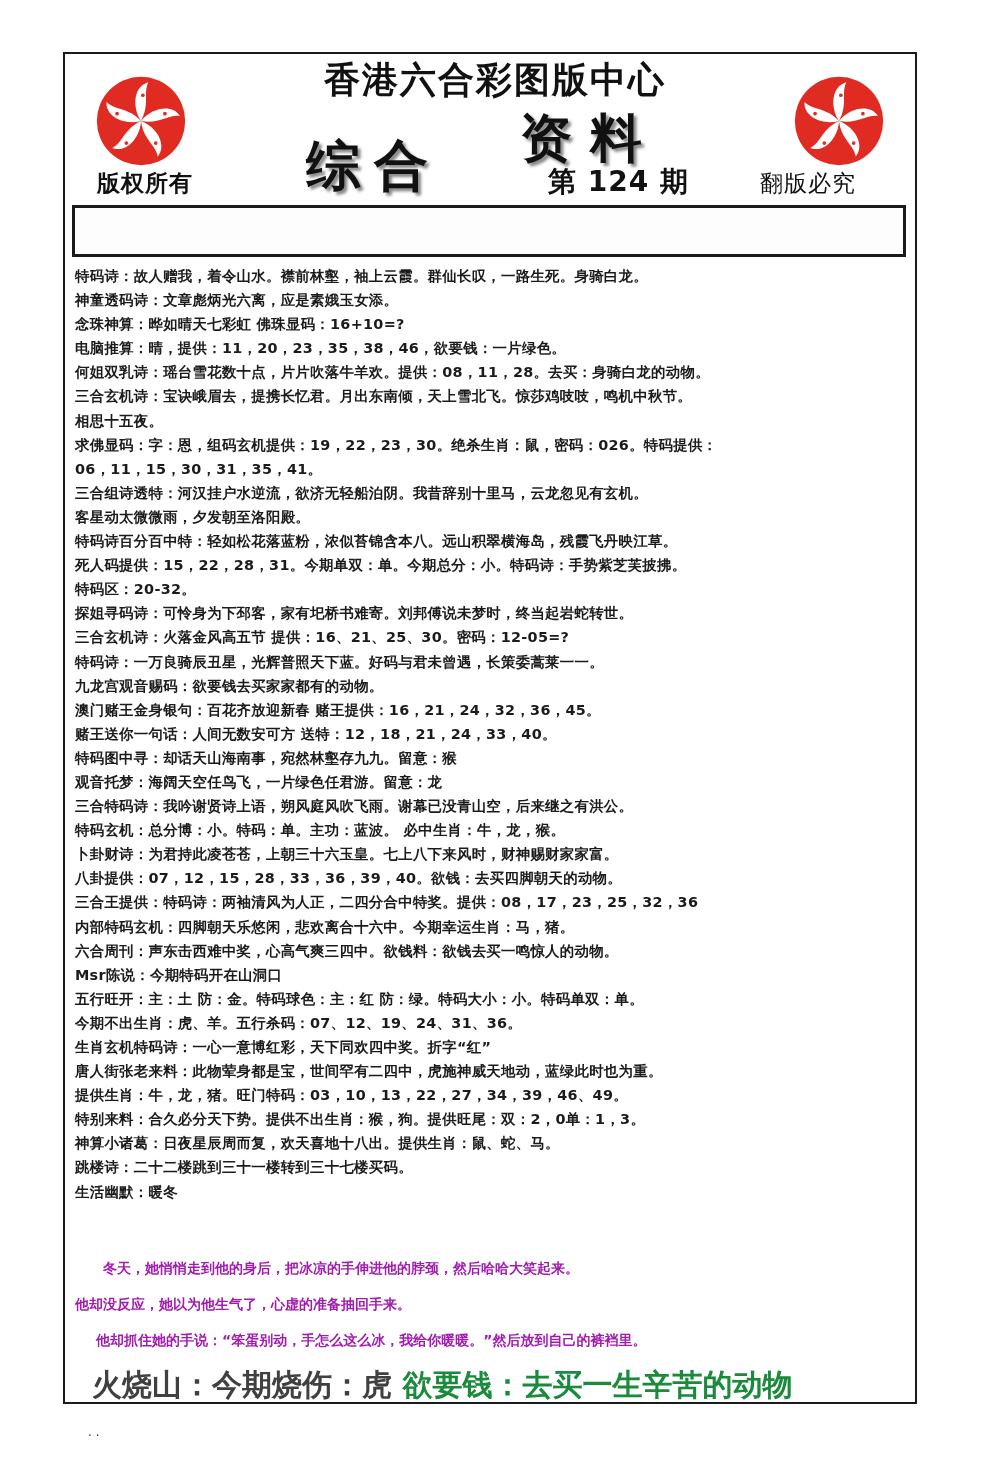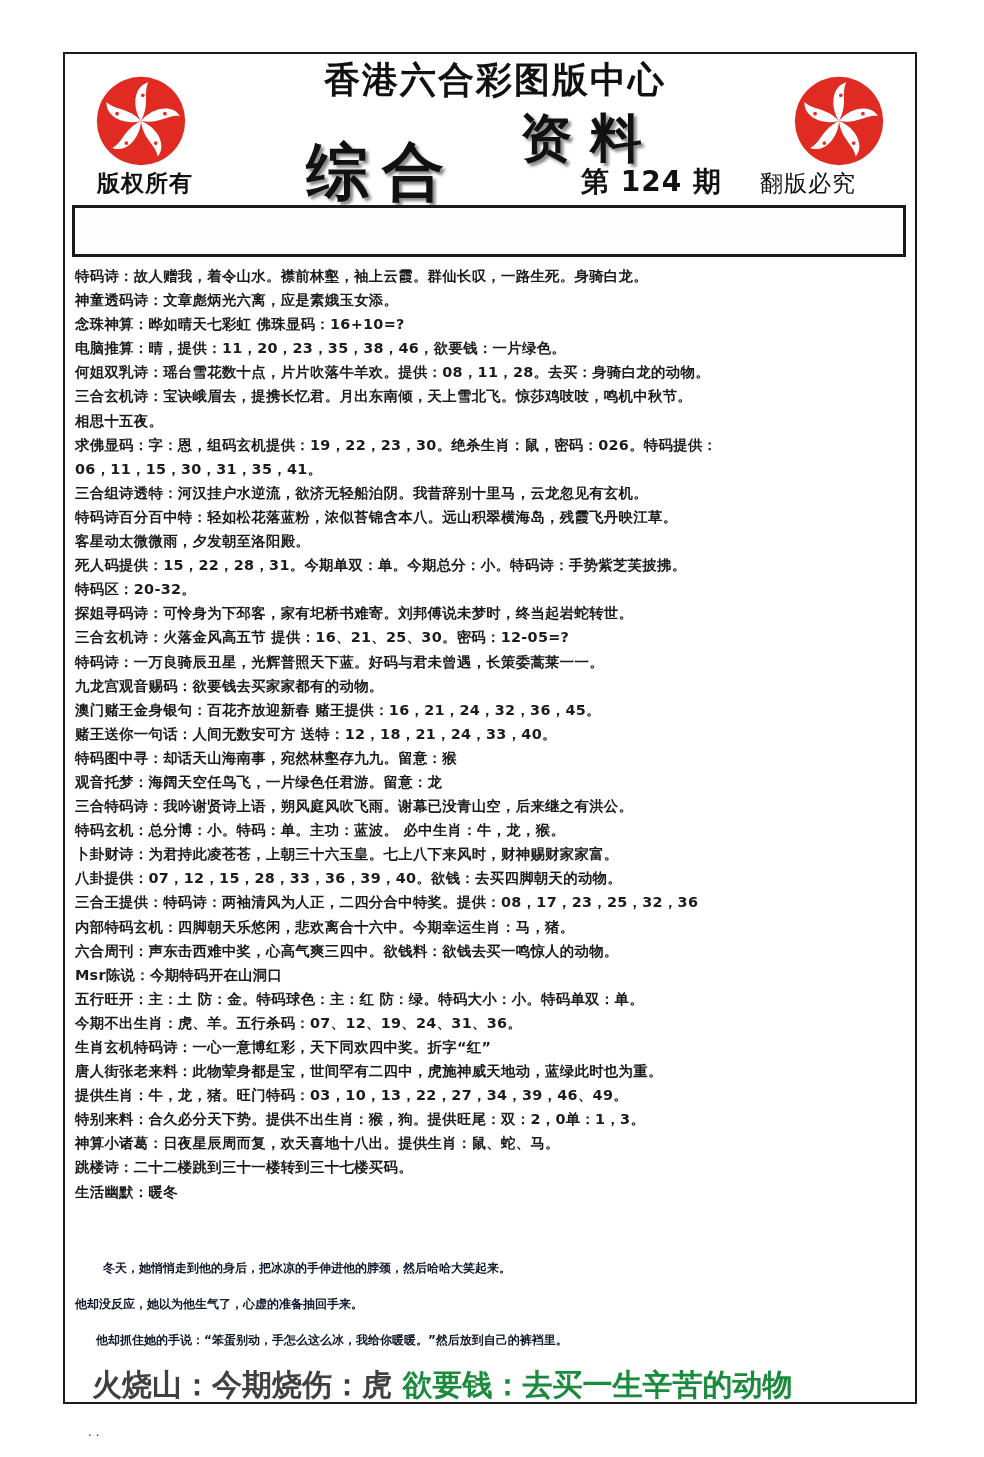--- a/index.html
+++ b/index.html
@@ -4,27 +4,27 @@
 <style>
   html,body{margin:0;padding:0;background:#fff;}
   body{width:984px;height:1457px;position:relative;overflow:hidden;font-family:"DejaVu Sans",sans-serif;color:#111;}
   .frame{position:absolute;left:63px;top:52px;width:854px;height:1352px;border:2px solid #1a1a1a;box-sizing:border-box;}
   .logo{position:absolute;width:92px;height:92px;}
   .logo-left{left:95px;top:75px;}
   .logo-right{left:793px;top:75px;}
   .site-title{position:absolute;left:250px;top:56px;width:490px;text-align:center;font-size:36px;font-weight:bold;letter-spacing:2px;color:#111;}
   .corner-left{position:absolute;left:97px;top:168px;font-size:23px;font-weight:bold;letter-spacing:1px;}
   .corner-right{position:absolute;left:760px;top:168px;font-size:23px;font-weight:normal;letter-spacing:1px;}
-  .big1{position:absolute;left:306px;top:130px;font-size:62px;font-weight:bold;letter-spacing:14px;font-family:"DejaVu Serif",serif;text-shadow:3px 3px 3px #888;}
+  .big1{position:absolute;left:306px;top:130px;font-size:54px;font-weight:bold;letter-spacing:14px;font-family:"DejaVu Serif",serif;text-shadow:3px 3px 3px #888;}
   .big2{position:absolute;left:520px;top:104px;font-size:52px;font-weight:bold;letter-spacing:18px;font-family:"DejaVu Serif",serif;text-shadow:3px 3px 3px #888;}
-  .issue{position:absolute;left:548px;top:163px;font-size:28px;font-weight:bold;letter-spacing:1px;margin-left:33px;}
+  .issue{position:absolute;left:548px;top:163px;font-size:28px;font-weight:bold;letter-spacing:1px;}
   .blank-box{position:absolute;left:72px;top:205px;width:834px;height:52px;border:3px solid #1a1a1a;box-sizing:border-box;background:#fdfdfd;}
   .lines{position:absolute;left:75px;top:264px;width:830px;}
   .line{font-size:14.4px;line-height:24.1px;height:24.1px;white-space:nowrap;font-weight:bold;color:#1b1b1b;letter-spacing:0.3px;}
-  .story{position:absolute;left:75px;width:830px;font-size:12px;font-weight:bold;color:#0f172a;white-space:nowrap;}
+  .story{position:absolute;left:75px;width:830px;font-size:14px;font-weight:bold;color:#a21caf;white-space:nowrap;}
   .s1{top:1260px;padding-left:28px;}
   .s2{top:1296px;}
   .s3{top:1332px;margin-left:21px;}
   .banner{position:absolute;left:92px;top:1365px;font-size:30px;font-weight:bold;font-family:"DejaVu Serif",serif;white-space:nowrap;letter-spacing:0px;}
   .red{color:#404040;}
   .green{color:#1a8a3c;}
   .dots{position:absolute;left:88px;top:1425px;font-size:12px;color:#333;}
 </style>
 </head>
 <body>
@@ -79,22 +79,22 @@
     <div class="line"><span>特码诗：</span><span>故人赠我，着令山水。襟前林壑，袖上云霞。群仙长叹，一路生死。身骑白龙。</span></div>
     <div class="line"><span>神童透码诗：</span><span>文章彪炳光六离，应是素娥玉女添。</span></div>
     <div class="line"><span>念珠神算：</span><span>晔如晴天七彩虹  佛珠显码：16+10=?</span></div>
     <div class="line"><span>电脑推算：</span><span>晴，提供：11，20，23，35，38，46，欲要钱：一片绿色。</span></div>
     <div class="line"><span>何姐双乳诗：</span><span>瑶台雪花数十点，片片吹落牛羊欢。提供：08，11，28。去买：身骑白龙的动物。</span></div>
     <div class="line"><span>三合玄机诗：</span><span>宝诀峨眉去，提携长忆君。月出东南倾，天上雪北飞。惊莎鸡吱吱，鸣机中秋节。</span></div>
     <div class="line"><span></span><span>相思十五夜。</span></div>
     <div class="line"><span>求佛显码：</span><span>字：恩，组码玄机提供：19，22，23，30。绝杀生肖：鼠，密码：026。特码提供：</span></div>
     <div class="line"><span></span><span>06，11，15，30，31，35，41。</span></div>
     <div class="line"><span>三合组诗透特：</span><span>河汉挂户水逆流，欲济无轻船泊阴。我昔辞别十里马，云龙忽见有玄机。</span></div>
+    <div class="line"><span></span><span>客星动太微微雨，夕发朝至洛阳殿。</span></div>
     <div class="line"><span>特码诗百分百中特：</span><span>轻如松花落蓝粉，浓似苔锦含本八。远山积翠横海岛，残霞飞丹映江草。</span></div>
-    <div class="line"><span></span><span>客星动太微微雨，夕发朝至洛阳殿。</span></div>
     <div class="line"><span>死人码提供：</span><span>15，22，28，31。今期单双：单。今期总分：小。特码诗：手势紫芝芙披拂。</span></div>
     <div class="line"><span>特码区：</span><span>20-32。</span></div>
     <div class="line"><span>探姐寻码诗：</span><span>可怜身为下邳客，家有圯桥书难寄。刘邦傅说未梦时，终当起岩蛇转世。</span></div>
     <div class="line"><span>三合玄机诗：</span><span>火落金风高五节  提供：16、21、25、30。密码：12-05=?</span></div>
     <div class="line"><span>特码诗：</span><span>一万良骑辰丑星，光辉普照天下蓝。好码与君未曾遇，长策委蒿莱一一。</span></div>
     <div class="line"><span>九龙宫观音赐码：</span><span>欲要钱去买家家都有的动物。</span></div>
     <div class="line"><span>澳门赌王金身银句：</span><span>百花齐放迎新春  赌王提供：16，21，24，32，36，45。</span></div>
     <div class="line"><span>赌王送你一句话：</span><span>人间无数安可方  送特：12，18，21，24，33，40。</span></div>
     <div class="line"><span>特码图中寻：</span><span>却话天山海南事，宛然林壑存九九。留意：猴</span></div>
     <div class="line"><span>观音托梦：</span><span>海阔天空任鸟飞，一片绿色任君游。留意：龙</span></div>

